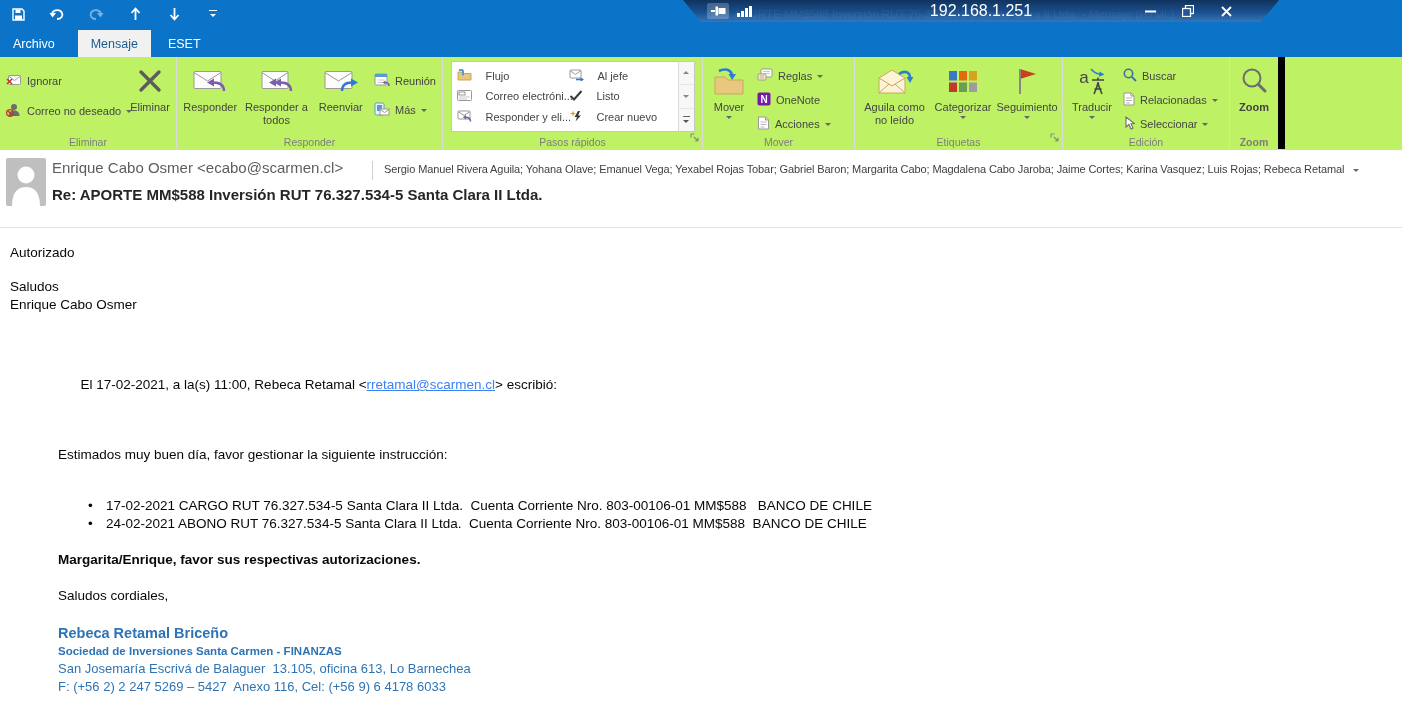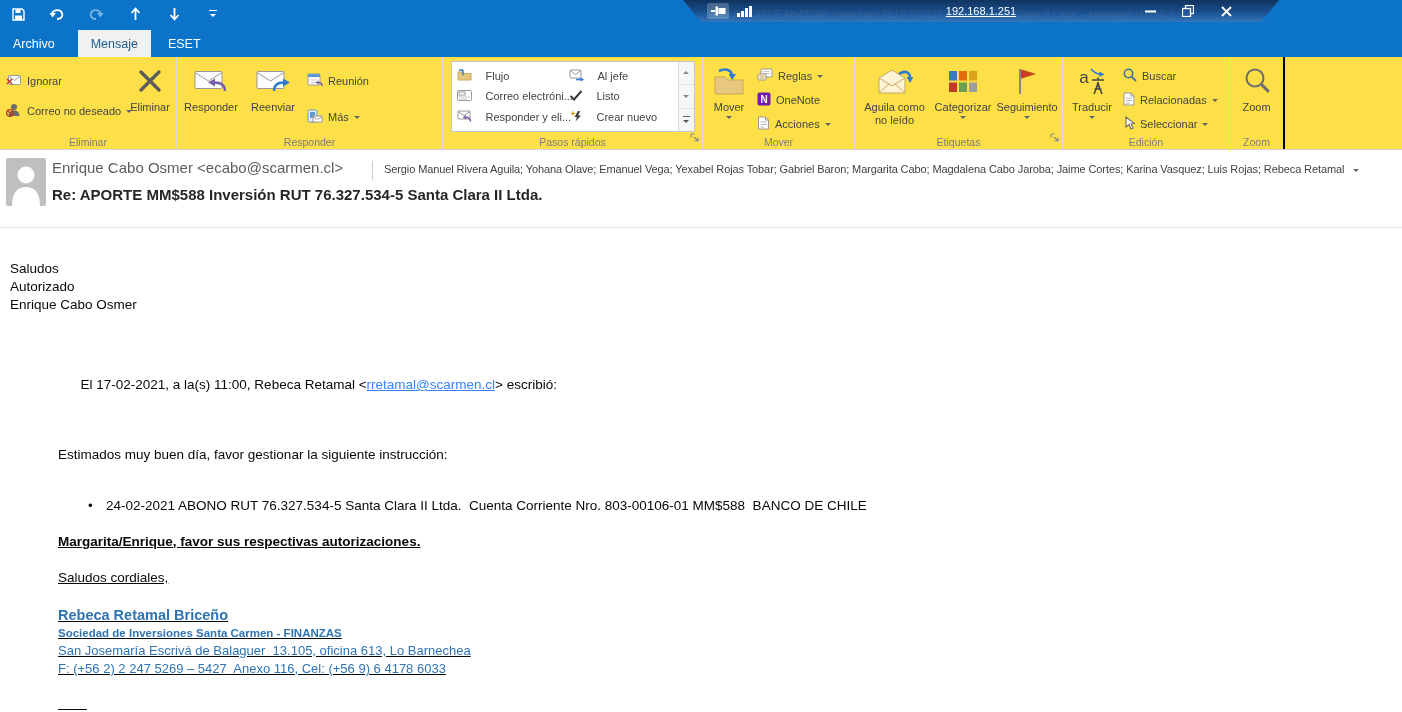--- a/index.html
+++ b/index.html
@@ -13,32 +13,32 @@
   .qat-more { display:flex; flex-direction:column; align-items:center; gap:1px; }
   .qat-more .bar { width:8px; height:1.5px; background:#fff; }
   .win-title { position:absolute; left:712px; top:8px; font-size:11.5px; white-space:nowrap; color:rgba(255,255,255,.55); z-index:1; }
   .rdp { position:absolute; left:683px; top:0; width:596px; height:22px; z-index:2;
          background:linear-gradient(180deg, rgba(16,42,79,.88) 0%, rgba(28,74,133,.88) 55%, rgba(58,118,184,.88) 100%);
          clip-path:polygon(0 0, 100% 0, calc(100% - 18px) 100%, 18px 100%);
          display:flex; align-items:center; padding:0 46px 0 24px; }
   .rdp-pin { width:22px; height:16px; background:rgba(255,255,255,.22); border-radius:2px; display:flex; align-items:center; justify-content:center; }
   .rdp-signal { margin-left:8px; display:flex; align-items:flex-end; gap:1.5px; height:11px; }
   .rdp-signal i { display:block; width:2.5px; background:#fff; }
-  .rdp-addr { position:absolute; left:50%; transform:translateX(-50%); color:#fff; font-size:11px;text-decoration:underline; }
+  .rdp-addr { position:absolute; left:50%; transform:translateX(-50%); color:#fff; font-size:16px; }
   .rdp-btns { margin-left:auto; display:flex; align-items:center; gap:24px; }
   .rdp-btns .wbtn { width:14px; height:12px; display:flex; align-items:center; justify-content:center; }
 
   
   .tabrow { height:27px; background:#0b74c9; display:flex; align-items:stretch; }
   .tab { padding:0 13px; display:flex; align-items:center; font-size:12.5px; color:#fff; white-space:nowrap; }
   .tab.active { background:#f1f1f1; color:#1a5c92; }
   .tellme { display:flex; align-items:center; gap:7px; margin-left:16px; padding:0 10px; color:rgba(255,255,255,.92); font-size:12.5px; }
 
   
-  .ribbon { height:93px; background:#fde047; border-bottom:1px solid #d5d3d1; display:flex; }
+  .ribbon { height:93px; background:#bef264; border-bottom:1px solid #d5d3d1; display:flex; }
   .rgroup { position:relative; height:100%; border-right:1px solid #dbdbdb; display:flex; align-items:flex-start; padding:2px 2px 14px 2px; }
   .rg-label { position:absolute; bottom:1px; left:0; right:0; text-align:center; font-size:10.5px; color:#7d7d7d; white-space:nowrap; }
   .launcher { position:absolute; right:3px; bottom:3px; }
   .lbtn { display:flex; flex-direction:column; align-items:center; padding:4px 3px 0 3px; font-size:11px; color:#444; text-align:center; line-height:13px; cursor:default; }
   .lbtn .ic { height:36px; display:flex; align-items:center; justify-content:center; margin-bottom:2px; }
   .smallcol { display:flex; flex-direction:column; }
   .sbtn { display:flex; align-items:center; gap:5px; font-size:11px; color:#444; padding:2px 4px; white-space:nowrap; height:19px; }
   .caret { display:inline-block; width:0; height:0; border:3px solid transparent; border-top:3.5px solid #666; position:relative; top:2px; }
   .caret.up { border-top:none; border-bottom:3.5px solid #666; top:-1px; }
 
@@ -55,21 +55,21 @@
   .avatar { position:absolute; left:6px; top:8px; width:40px; height:48px; background:#bfbfbf; border-radius:2px; overflow:hidden; }
   .sender { position:absolute; left:52px; top:9px; font-size:15px; color:#5d5d5d; white-space:nowrap; }
   .hdiv { position:absolute; left:372px; top:11px; width:1px; height:19px; background:#cfcfcf; }
   .rcpts { position:absolute; left:384px; top:13px; width:1000px; font-size:11px; letter-spacing:-.1px; color:#3f3f3f; white-space:nowrap; overflow:hidden; }
   .subject { position:absolute; left:52px; top:36px; font-size:15px; font-weight:600; color:#262626; white-space:nowrap; }
 
   
   .mbody { padding:16px 20px 0 10px; font-size:13.5px; color:#080808; }
   .line { line-height:18px; white-space:pre-wrap; }
   .quote { margin-left:48px; }
-  .mt34 { margin-top:34px; } .mt44 { margin-top:44px; } .mt33 { margin-top:33px; } .mt18 { margin-top:18px;text-decoration:underline; } .mt16 { margin-top:16px; }
+  .mt34 { margin-top:34px; } .mt44 { margin-top:44px; } .mt33 { margin-top:33px; } .mt18 { margin-top:18px; } .mt16 { margin-top:16px; }
   .lnk { color:#3b82f6; text-decoration:underline; }
   .bold { font-weight:700; }
   .bullet { position:relative; padding-left:48px; line-height:18px; white-space:pre-wrap; }
   .bullet::before { content:"•"; position:absolute; left:30px; top:0; }
   .sig { color:#2E74B5; }
   .sig-name { font-size:14.5px; font-weight:700; line-height:20px; }
   .sig-co { font-size:11.5px; font-weight:700; line-height:17px; }
   .sig-line { font-size:13px; line-height:17.5px; white-space:pre-wrap; }
 </style>
 </head>
@@ -195,32 +195,44 @@
       <span class="ic">
           <svg width="34" height="26" viewBox="0 0 34 26">
             <rect x="1" y="3.5" width="27" height="17" rx="1" fill="#fdfdfd" stroke="#9b9997"></rect>
             <path d="M1 4.5 L14.5 13 L28 4.5" fill="none" stroke="#9b9997"></path>
             <path d="M31 23 C31 16 26 14.5 20 14.5" fill="none" stroke="#7a5fa8" stroke-width="2.4"></path>
             <polygon points="21,10.5 21,18.5 14,14.5" fill="#7a5fa8"></polygon>
           </svg>
         </span>
       <span>Responder</span>
     </div>
+    <div class="lbtn" style="width:72px;">
+      <span class="ic">
+          <svg width="34" height="26" viewBox="0 0 34 26">
+            <rect x="3" y="3.5" width="26" height="17" rx="1" fill="#fdfdfd" stroke="#9b9997"></rect>
+            <path d="M3 4.5 L16 13 L29 4.5" fill="none" stroke="#9b9997"></path>
+            <path d="M32 23 C32 16 27 14.5 21 14.5" fill="none" stroke="#7a5fa8" stroke-width="2.4"></path>
+            <polygon points="22,10.5 22,18.5 15,14.5" fill="#7a5fa8"></polygon>
+            <polygon points="17,10.5 17,18.5 10,14.5" fill="#7a5fa8"></polygon>
+          </svg>
+        </span>
+      <span>Responder a todos</span>
+    </div>
     <div class="lbtn" style="width:60px;">
       <span class="ic">
           <svg width="34" height="26" viewBox="0 0 34 26">
             <rect x="1" y="3.5" width="27" height="17" rx="1" fill="#fdfdfd" stroke="#9b9997"></rect>
             <path d="M1 4.5 L14.5 13 L28 4.5" fill="none" stroke="#9b9997"></path>
             <path d="M18 23 C18 16 23 14.5 28 14.5" fill="none" stroke="#2f7bd4" stroke-width="2.4"></path>
             <polygon points="27,10.5 27,18.5 34,14.5" fill="#2f7bd4"></polygon>
           </svg>
         </span>
       <span>Reenviar</span>
     </div>
-    <div class="smallcol" style="padding-top:12px; gap:17px;">
+    <div class="smallcol" style="padding-top:12px; gap:10px;">
       <div class="sbtn">
         <span><svg width="16" height="14" viewBox="0 0 16 14">
               <rect x="1" y="1" width="12" height="11" rx="1" fill="#fff" stroke="#9b9997"></rect>
               <rect x="1" y="1" width="12" height="3" fill="#5b9bd5"></rect>
               <path d="M3.5 7 h7 M3.5 9.5 h7" stroke="#c9c9c9"></path>
               <path d="M15 13 C15 10 13 9.5 11 9.5" fill="none" stroke="#7a5fa8" stroke-width="1.6"></path>
               <polygon points="11.5,7.5 11.5,11.5 8.5,9.5" fill="#7a5fa8"></polygon>
             </svg></span>
         <span>Reunión</span>
       </div>
@@ -432,21 +444,21 @@
         <span><svg width="12" height="14" viewBox="0 0 12 14">
               <path d="M3 1 L3 11 L6 8.5 L8 13 L10 12 L8 7.8 L11.5 7.5 Z" fill="#fff" stroke="#6d6d6d" stroke-width="1.1"></path>
             </svg></span>
         <span>Seleccionar</span>
         <span class="caret"></span>
       </div>
     </div>
     <div class="rg-label">Edición</div>
   </div>
 
-  <div class="rgroup" style="width:55px; border-right:2px solid #000000;">
+  <div class="rgroup" style="width:55px; border-right:7px solid #000000;font-weight:bold;">
     <div class="lbtn" style="width:49px;">
       <span class="ic">
           <svg width="28" height="28" viewBox="0 0 28 28">
             <circle cx="12" cy="11" r="8.5" fill="none" stroke="#6d6d6d" stroke-width="2"></circle>
             <path d="M18.5 17.5 L25 24" stroke="#6d6d6d" stroke-width="3" stroke-linecap="round"></path>
           </svg>
         </span>
       <span>Zoom</span>
     </div>
     <div class="rg-label">Zoom</div>
@@ -465,32 +477,33 @@
   <div class="sender">Enrique Cabo Osmer &lt;ecabo@scarmen.cl&gt;</div>
   <div class="hdiv"></div>
   <div class="rcpts">
     <span>Sergio Manuel Rivera Aguila; Yohana Olave; Emanuel Vega; Yexabel Rojas Tobar; Gabriel Baron; Margarita Cabo; Magdalena Cabo Jaroba; Jaime Cortes; Karina Vasquez; Luis Rojas; Rebeca Retamal</span>
     <span class="caret" style="margin-left:6px;"></span>
   </div>
   <div class="subject">Re: APORTE MM$588 Inversión RUT 76.327.534-5 Santa Clara II Ltda.</div>
 </div>
 
 <div class="mbody">
+  <div class="line">Autorizado</div>
   <div class="line mt16">Saludos</div>
-  <div class="line">Autorizado</div>
   <div class="line">Enrique Cabo Osmer</div>
 
   <div class="quote">
     <div class="line mt44">
       <span>El 17-02-2021, a la(s) 11:00, Rebeca Retamal &lt;</span><span class="lnk">rretamal@scarmen.cl</span><span>&gt; escribió:</span>
     </div>
     <div class="line mt34">Estimados muy buen día, favor gestionar la siguiente instrucción:</div>
   </div>
 
   <div class="quote mt33">
+    <div class="bullet">17-02-2021 CARGO RUT 76.327.534-5 Santa Clara II Ltda.  Cuenta Corriente Nro. 803-00106-01 MM$588   BANCO DE CHILE</div>
     <div class="bullet">24-02-2021 ABONO RUT 76.327.534-5 Santa Clara II Ltda.  Cuenta Corriente Nro. 803-00106-01 MM$588  BANCO DE CHILE</div>
   </div>
 
   <div class="quote">
     <div class="line bold mt18">Margarita/Enrique, favor sus respectivas autorizaciones.</div>
     <div class="line mt18">Saludos cordiales,</div>
 
     <div class="mt18">
       <div class="sig sig-name">Rebeca Retamal Briceño</div>
       <div class="sig sig-co">Sociedad de Inversiones Santa Carmen - FINANZAS</div>

